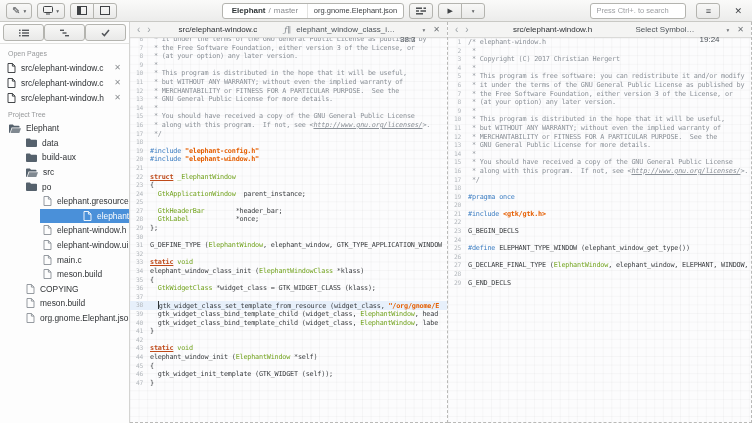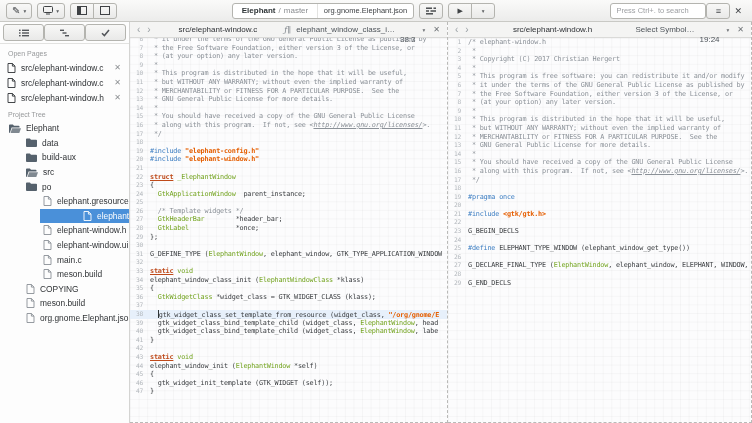--- a/index.html
+++ b/index.html
@@ -5,21 +5,21 @@
   * { margin:0; padding:0; box-sizing:border-box; }
   html,body { width:752px; height:423px; overflow:hidden; background:#fff;
               font-family:"Liberation Sans","DejaVu Sans",sans-serif; }
   .window { width:752px; height:423px; display:flex; flex-direction:column; background:#fff; }
 
   
   .headerbar { height:22px; flex:none; display:flex; align-items:center; padding:0 6px;
                background:linear-gradient(#fafaf9,#ececeb); border-bottom:1px solid #c9c9c5; }
   .hb-left { display:flex; align-items:center; gap:5px; flex:none; }
   .hb-center { flex:1; display:flex; align-items:center; justify-content:center; gap:5px; }
-  .hb-right { display:flex; align-items:center; gap:0; flex:none; }
+  .hb-right { display:flex; align-items:center; gap:10px; flex:none; }
   .btn { height:16px; min-width:24px; display:inline-flex; align-items:center; justify-content:center;
          gap:3px; padding:0 5px; border:1px solid #b4b4af; border-radius:3px;
          background:linear-gradient(#f8f8f7,#e9e9e8); color:#45484b; font-size:8px; cursor:default; }
   .linked { display:inline-flex; }
   .linked .btn { border-radius:0; margin-left:-1px; }
   .linked .btn:first-child { border-radius:3px 0 0 3px; margin-left:0; }
   .linked .btn:last-child { border-radius:0 3px 3px 0; }
   .caret-down { font-size:5.5px; color:#5c5f62; }
   .pencil-glyph { font-size:10px; line-height:10px; color:#3f4245; }
   .omnibar { height:16px; width:182px; display:flex; align-items:stretch; border:1px solid #b4b4af;
@@ -394,21 +394,20 @@
             <div class="line"><span class="ln">16</span><span class="lt"><span class="tok-cm"> * along with this program.  If not, see &lt;</span><span class="tok-url">http://www.gnu.org/licenses/</span><span class="tok-cm">&gt;.</span></span></div>
             <div class="line"><span class="ln">17</span><span class="lt"><span class="tok-cm"> */</span></span></div>
             <div class="line"><span class="ln">18</span><span class="lt"></span></div>
             <div class="line"><span class="ln">19</span><span class="lt"><span class="tok-pp">#include </span><span class="tok-str">"elephant-config.h"</span></span></div>
             <div class="line"><span class="ln">20</span><span class="lt"><span class="tok-pp">#include </span><span class="tok-str">"elephant-window.h"</span></span></div>
             <div class="line"><span class="ln">21</span><span class="lt"></span></div>
             <div class="line"><span class="ln">22</span><span class="lt"><span class="tok-kw">struct</span><span class="tok-df"> </span><span class="tok-ty">_ElephantWindow</span></span></div>
             <div class="line"><span class="ln">23</span><span class="lt"><span class="tok-df">{</span></span></div>
             <div class="line"><span class="ln">24</span><span class="lt"><span class="tok-df">  </span><span class="tok-ty">GtkApplicationWindow</span><span class="tok-df">  parent_instance;</span></span></div>
             <div class="line"><span class="ln">25</span><span class="lt"></span></div>
-            <div class="line"><span class="ln">26</span><span class="lt"><span class="tok-df">  </span><span class="tok-cm">/* Template widgets */</span></span></div>
             <div class="line"><span class="ln">27</span><span class="lt"><span class="tok-df">  </span><span class="tok-ty">GtkHeaderBar</span><span class="tok-df">        *header_bar;</span></span></div>
             <div class="line"><span class="ln">28</span><span class="lt"><span class="tok-df">  </span><span class="tok-ty">GtkLabel</span><span class="tok-df">            *once;</span></span></div>
             <div class="line"><span class="ln">29</span><span class="lt"><span class="tok-df">};</span></span></div>
             <div class="line"><span class="ln">30</span><span class="lt"></span></div>
             <div class="line"><span class="ln">31</span><span class="lt"><span class="tok-df">G_DEFINE_TYPE (</span><span class="tok-ty">ElephantWindow</span><span class="tok-df">, elephant_window, GTK_TYPE_APPLICATION_WINDOW</span></span></div>
             <div class="line"><span class="ln">32</span><span class="lt"></span></div>
             <div class="line"><span class="ln">33</span><span class="lt"><span class="tok-kw">static</span><span class="tok-df"> </span><span class="tok-ty">void</span></span></div>
             <div class="line"><span class="ln">34</span><span class="lt"><span class="tok-df">elephant_window_class_init (</span><span class="tok-ty">ElephantWindowClass</span><span class="tok-df"> *klass)</span></span></div>
             <div class="line"><span class="ln">35</span><span class="lt"><span class="tok-df">{</span></span></div>
             <div class="line"><span class="ln">36</span><span class="lt"><span class="tok-df">  </span><span class="tok-ty">GtkWidgetClass</span><span class="tok-df"> *widget_class = GTK_WIDGET_CLASS (klass);</span></span></div>

